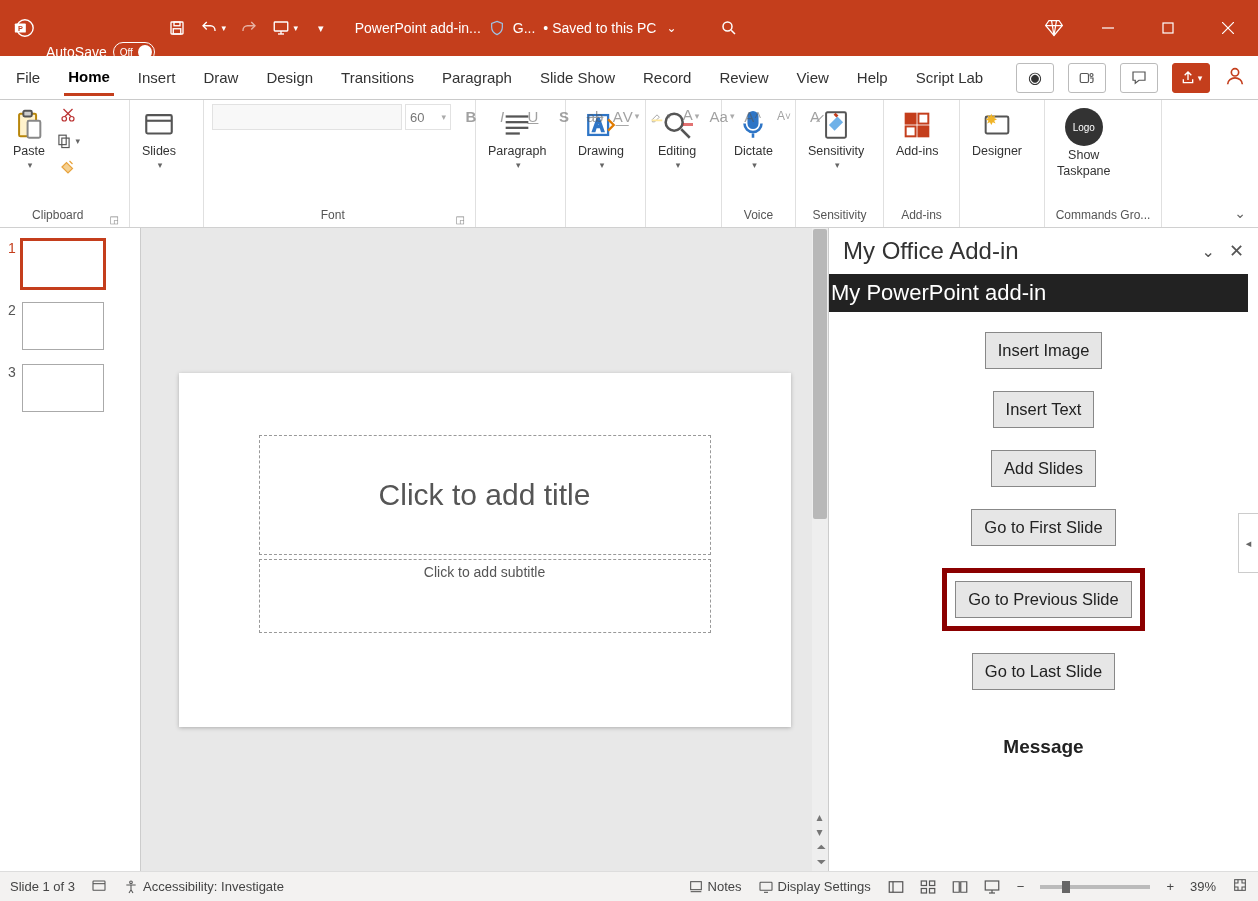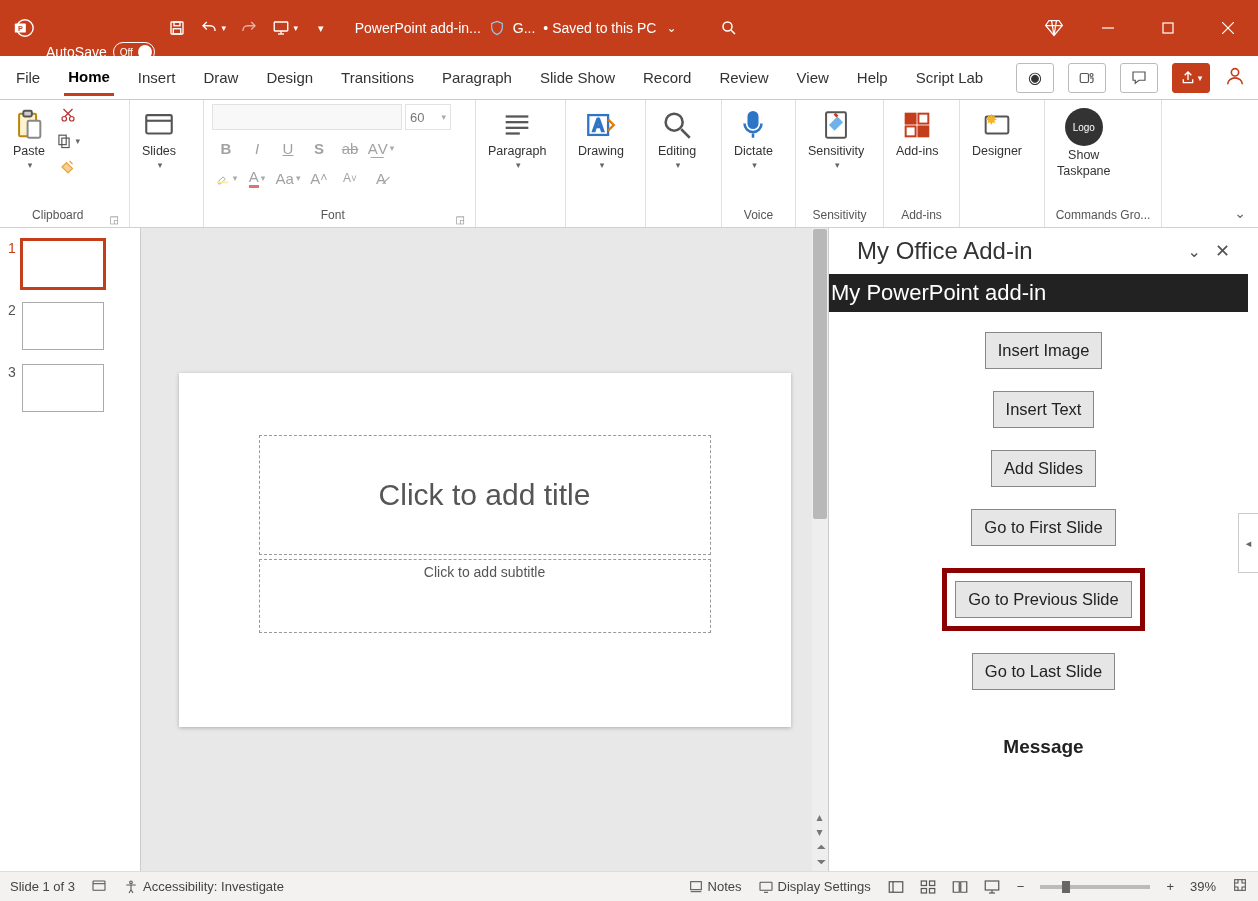--- a/index.html
+++ b/index.html
@@ -52,21 +52,21 @@
 .canvas-area { flex:1; background:#e8e8e8; position:relative; display:flex; align-items:center; justify-content:center; border-left:1px solid #ccc; }
 .slide { width:612px; height:354px; background:#fff; box-shadow:0 1px 4px rgba(0,0,0,.25); position:relative; }
 .ph { position:absolute; border:1px dashed #999; }
 .ph-title { left:80px; right:80px; top:62px; height:120px; display:flex; align-items:center; justify-content:center; font-size:30px; color:#555; }
 .ph-sub { left:80px; right:80px; top:186px; height:74px; text-align:center; font-size:14px; color:#555; padding-top:4px; }
 .scroll-track { position:absolute; right:0; top:0; bottom:0; width:16px; background:#eee; }
 .scroll-thumb { position:absolute; right:1px; top:1px; width:14px; height:290px; background:#b8b8b8; border-radius:2px; }
 .scroll-arrows { position:absolute; right:2px; bottom:2px; display:flex; flex-direction:column; gap:1px; color:#777; font-size:12px; }
 
 .taskpane { width:430px; border-left:1px solid #ccc; background:#fff; display:flex; flex-direction:column; }
-.tp-head { height:46px; display:flex; align-items:center; padding:0 28px; font-size:24px; color:#333; gap:14px; }
+.tp-head { height:46px; display:flex; align-items:center; padding:0 14px; font-size:24px; color:#333; gap:14px; }
 .tp-head-title { flex:1; }
 .tp-stripe { background:#222; color:#fff; font-size:22px; padding:6px 2px; margin:0 10px 0 0; }
 .tp-body { flex:1; padding:20px 0; display:flex; flex-direction:column; align-items:center; gap:22px; overflow:auto; }
 .tp-btn { border:1px solid #888; background:#e6e6e6; font-size:16.5px; padding:8px 12px; color:#222; }
 .tp-btn-wrap.hl { border:5px solid #8B0000; padding:8px; }
 .tp-msg { font-size:19px; font-weight:600; color:#222; margin-top:24px; }
 .tp-collapse { position:absolute; right:0; top:285px; width:20px; height:60px; border:1px solid #ccc; border-right:none; display:flex; align-items:center; justify-content:center; font-size:11px; color:#666; background:#fff; }
 
 .status { position:absolute; left:0; right:0; bottom:0; height:30px; background:#f3f2f1; border-top:1px solid #ddd; display:flex; align-items:center; font-size:13px; color:#444; padding:0 10px; gap:16px; }
 .status .spacer { flex:1; }
@@ -254,21 +254,21 @@
             <line x1="3" y1="9" x2="21" y2="9"></line>
           </svg>
       <span>Slides</span>
           <span class="chev">▾</span>
     </div>
       </div>
     <div class="rgroup-label"></div>
   </div>
 
   <div class="rgroup" style="width:272px">
-    <div class="rgbody" style="flex-direction:column;opacity:.55">
+    <div class="rgbody" style="opacity:.55">
       <div class="font-row">
         <div class="font-combo"></div>
         <div class="font-size">
             <span>60</span>
             <span class="chev">▾</span>
           </div>
       </div>
       <div class="font-row">
         <div class="fbtn">
             <b>B</b>

